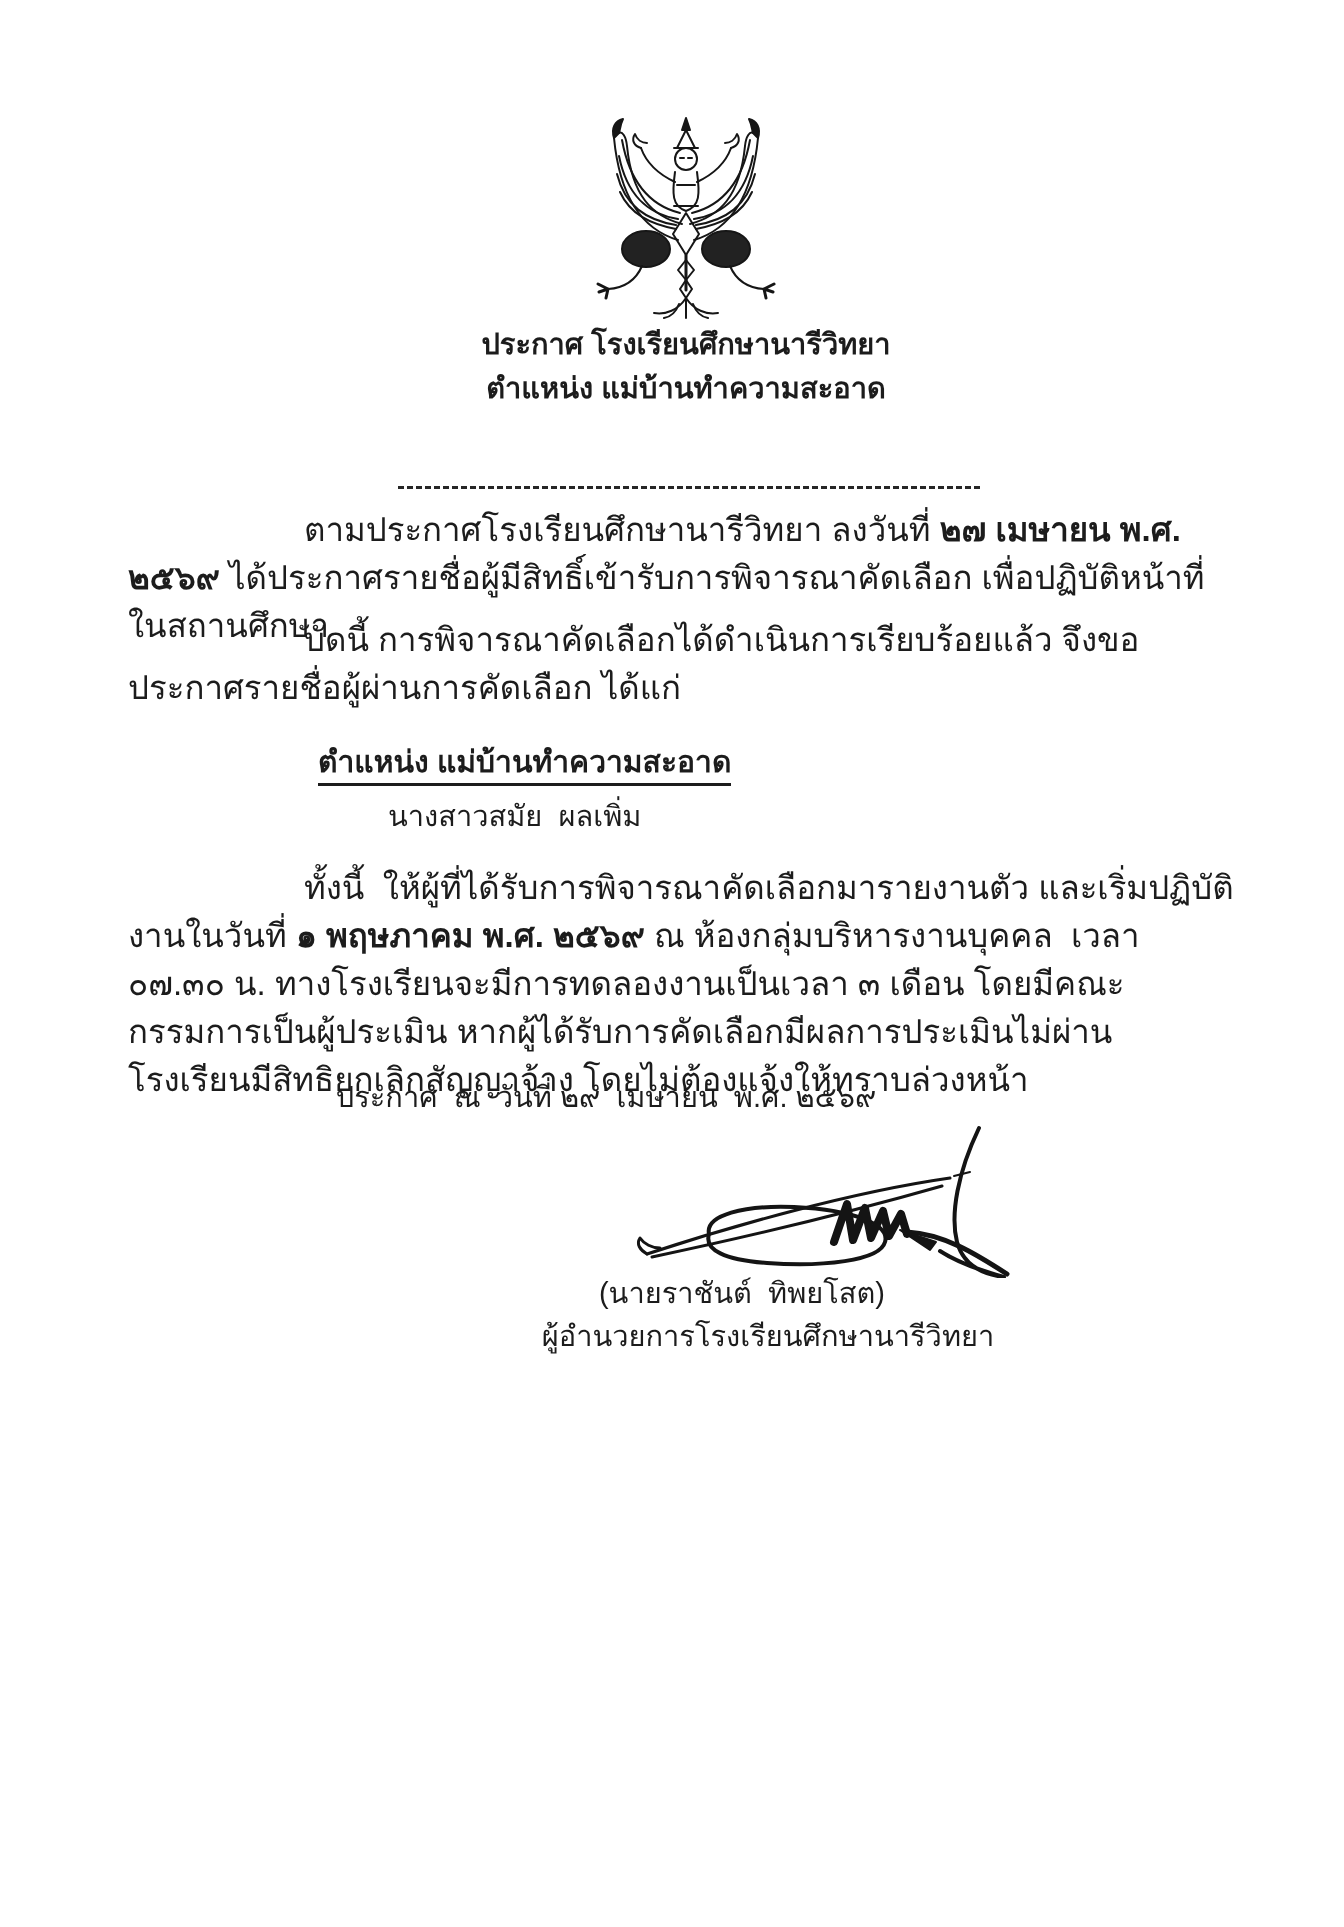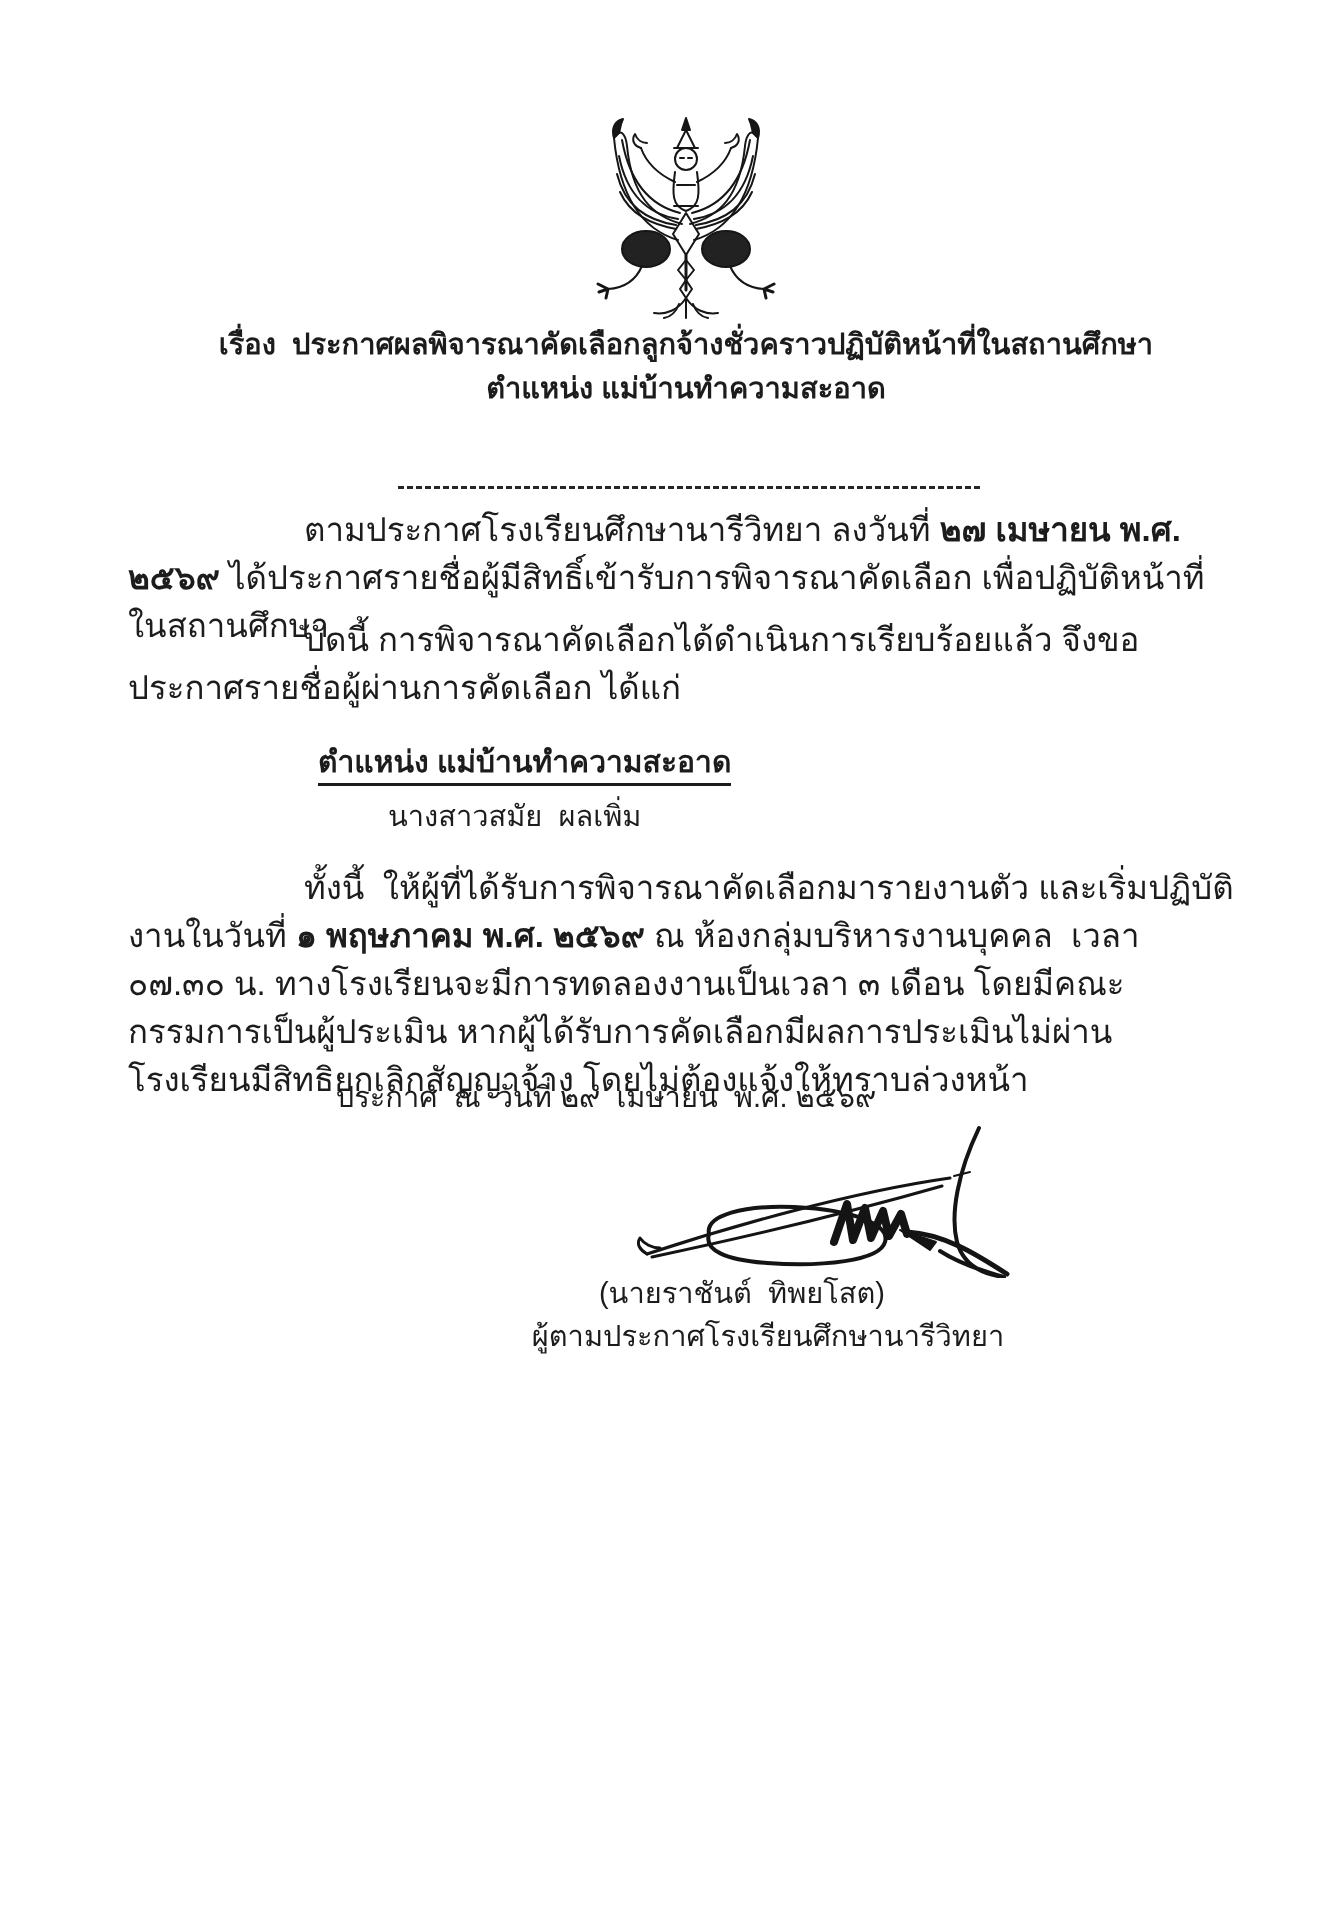--- a/index.html
+++ b/index.html
@@ -109,21 +109,21 @@
     <path d="M178,177 l10,-5 M178,177 l9,3 M178,177 l2,9" stroke-width="3"></path>
 
     <path d="M100,143 V178" stroke-width="3"></path>
     <path d="M100,148 l8,10 l-8,10 l-8,-10 Z"></path>
     <path d="M100,168 l6,9 l-6,9 l-6,-9 Z"></path>
     <path d="M100,186 C92,198 80,203 68,201 M100,186 C108,198 120,203 132,201"></path>
     <path d="M100,186 V206 M93,192 C90,200 84,205 78,206 M107,192 C110,200 116,205 122,206"></path>
   </svg>
 
   <div class="title-block">
-    <div class="pre">เรื่อง  ประกาศผลพิจารณาคัดเลือกลูกจ้างชั่วคราวปฏิบัติหน้าที่ในสถานศึกษา</div>
+    <div class="pre">ประกาศ โรงเรียนศึกษานารีวิทยา</div>
     <div class="pre">ตำแหน่ง แม่บ้านทำความสะอาด</div>
   </div>
 
   <div class="separator"></div>
 
   <p class="para pre" id="p1"><span>ตามประกาศโรงเรียนศึกษานารีวิทยา ลงวันที่ </span><b>๒๗ เมษายน พ.ศ. ๒๕๖๙</b><span> ได้ประกาศรายชื่อผู้มีสิทธิ์เข้ารับการพิจารณาคัดเลือก เพื่อปฏิบัติหน้าที่ในสถานศึกษา</span></p>
 
   <p class="para pre" id="p2">บัดนี้ การพิจารณาคัดเลือกได้ดำเนินการเรียบร้อยแล้ว จึงขอประกาศรายชื่อผู้ผ่านการคัดเลือก ได้แก่</p>
 
   <div class="heading pre">ตำแหน่ง แม่บ้านทำความสะอาด</div>
@@ -139,15 +139,15 @@
     <path d="M100,143 C190,124 292,100 390,72" stroke-width="3"></path>
     <path d="M95,140 C88,136 84,130 88,124 C92,130 100,134 108,134" stroke-width="3"></path>
     <path d="M157,120 C153,101 192,91 242,93 C304,96 338,111 333,128 C328,147 270,153 215,149 C173,146 152,136 157,120 Z" stroke-width="4"></path>
     <path d="M427,14 C406,58 398,100 405,128 C411,150 428,160 452,163 C434,158 408,150 388,137" stroke-width="4"></path>
     <path d="M282,128 L295,90 L301,126 L313,94 L319,124 L331,97 L337,122 L349,100 L355,120" stroke-width="8"></path>
     <path d="M355,118 C392,120 424,140 455,160" stroke-width="5"></path>
     <path d="M384,128 L348,116 L378,136 Z" fill="#141414" stroke-width="2"></path>
   </svg>
 
   <div class="sign-name pre">(นายราชันต์  ทิพยโสต)</div>
-  <div class="sign-title pre">ผู้ตามประกาศโรงเรียนศึกษานารีวิทยา</div>
+  <div class="sign-title pre">ผู้อำนวยการโรงเรียนศึกษานารีวิทยา</div>
 
 </div>
 
 </body></html>

